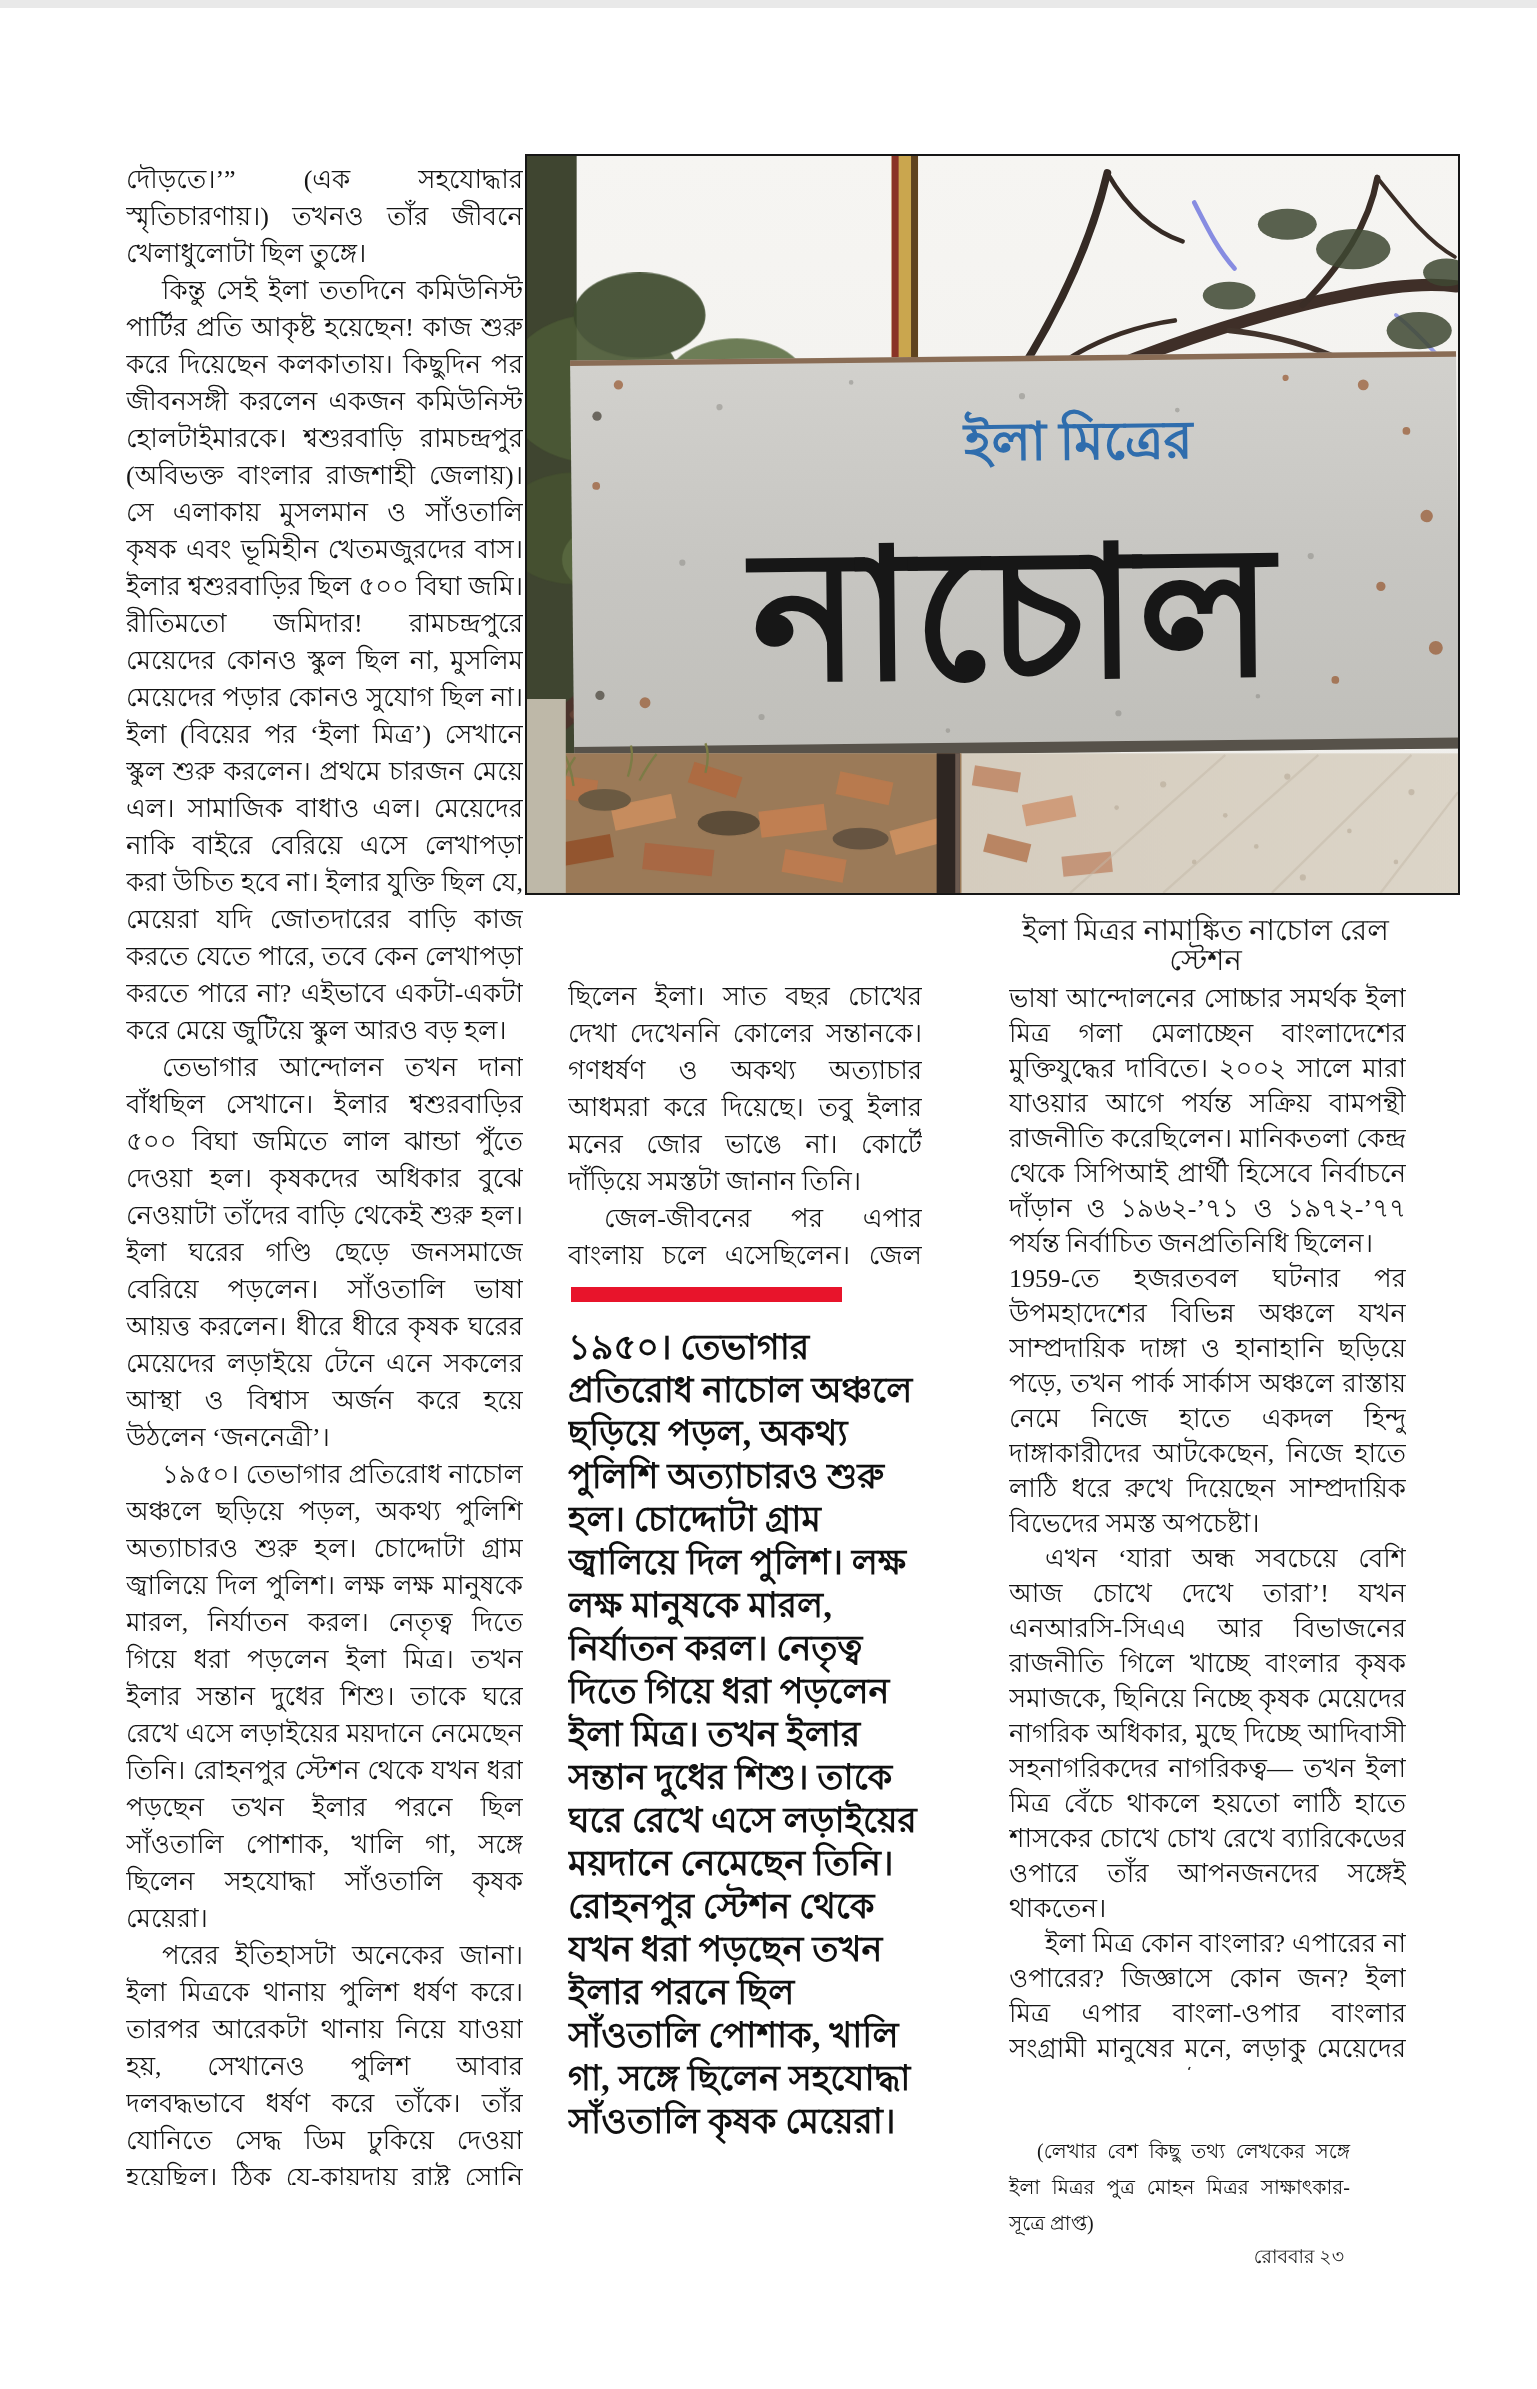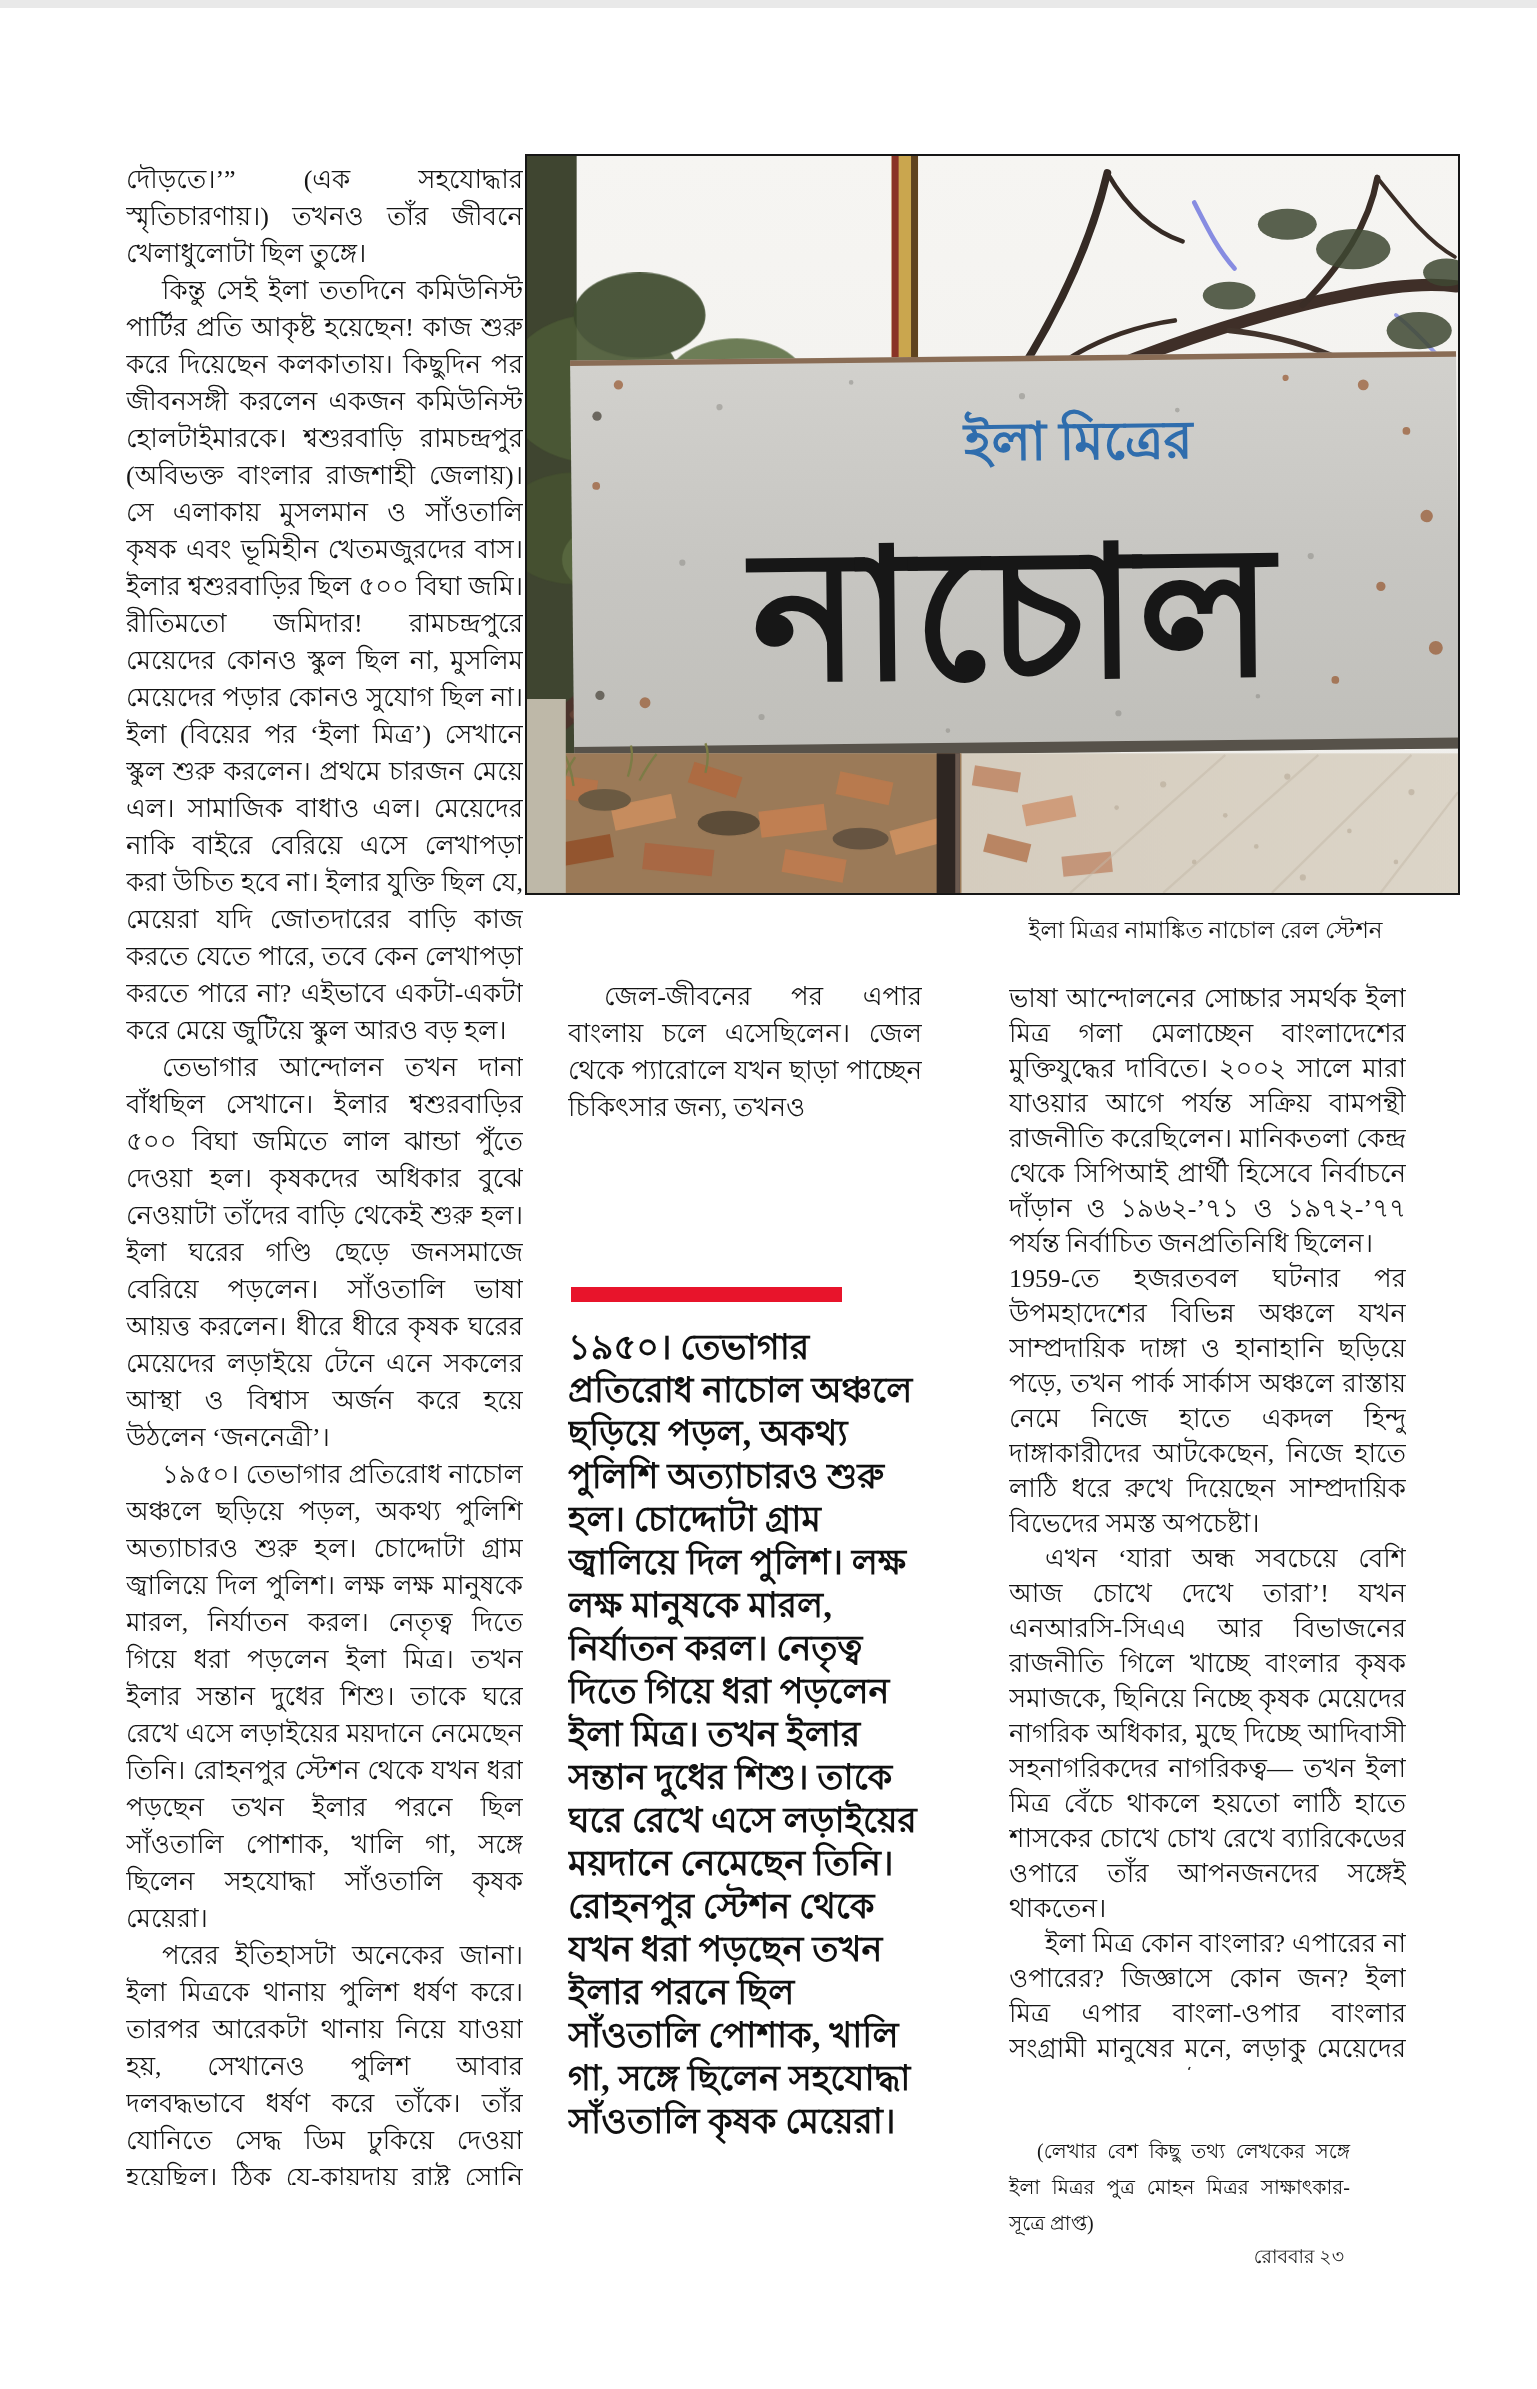--- a/index.html
+++ b/index.html
@@ -14,21 +14,21 @@
   .left-col  { left:126px; top:153px;  width:397px; height:2024px; font-size:26px; line-height:37px; }
   .mid-col   { left:568px; top:970px; width:354px; height:304px;  font-size:26px; line-height:37px; }
   .right-col { left:1009px; top:973px; width:397px; height:1089px; font-size:26px; line-height:35px; }
   .red-bar { position:absolute; left:571px; top:1279px; width:271px; height:14.7px; background:#e8142b; }
   .pull-quote {
     position:absolute; left:568px; top:1318px; width:358px; height:818px;
     font-size:35px; line-height:43px; font-weight:bold; text-align:left; overflow:hidden; color:#101010;
   }
   .photo-caption {
     position:absolute; left:1004px; top:908px; width:403px;
-    font-size:23px; line-height:29.5px; text-align:center; color:#1a1a1a;
+    font-size:29px; line-height:29.5px; text-align:center; color:#1a1a1a;
   }
   .author-note {
     position:absolute; left:1009px; top:2125px; width:341px;
     font-size:20px; line-height:36px; text-align:justify; text-indent:28px;
   }
   .page-footer {
     position:absolute; left:1111px; top:2234px; width:233px;
     font-size:19px; text-align:right; color:#1a1a1a;
   }
   .photo-frame {
@@ -199,20 +199,21 @@
           <path d="M 960 950 L 1140 772" fill="none"></path>
           <path d="M 1100 950 L 1200 820" fill="none"></path>
         </g>
       </g>
     </svg>
   </div>
 
   <div class="photo-caption">ইলা মিত্রর নামাঙ্কিত নাচোল রেল স্টেশন</div>
 
   <div class="col mid-col">
+    <p>ছিলেন ইলা। সাত বছর চোখের দেখা দেখেননি কোলের সন্তানকে। গণধর্ষণ ও অকথ্য অত্যাচার আধমরা করে দিয়েছে। তবু ইলার মনের জোর ভাঙে না। কোর্টে দাঁড়িয়ে সমস্তটা জানান তিনি।</p>
     <p class="ind">জেল-জীবনের পর এপার বাংলায় চলে এসেছিলেন। জেল থেকে প্যারোলে যখন ছাড়া পাচ্ছেন চিকিৎসার জন্য, তখনও</p>
   </div>
 
   <div class="red-bar"></div>
 
   <div class="pull-quote">১৯৫০। তেভাগার প্রতিরোধ নাচোল অঞ্চলে ছড়িয়ে পড়ল, অকথ্য পুলিশি অত্যাচারও শুরু হল। চোদ্দোটা গ্রাম জ্বালিয়ে দিল পুলিশ। লক্ষ লক্ষ মানুষকে মারল, নির্যাতন করল। নেতৃত্ব দিতে গিয়ে ধরা পড়লেন ইলা মিত্র। তখন ইলার সন্তান দুধের শিশু। তাকে ঘরে রেখে এসে লড়াইয়ের ময়দানে নেমেছেন তিনি। রোহনপুর স্টেশন থেকে যখন ধরা পড়ছেন তখন ইলার পরনে ছিল সাঁওতালি পোশাক, খালি গা, সঙ্গে ছিলেন সহযোদ্ধা সাঁওতালি কৃষক মেয়েরা।</div>
 
   <div class="col right-col">
     <p>ভাষা আন্দোলনের সোচ্চার সমর্থক ইলা মিত্র গলা মেলাচ্ছেন বাংলাদেশের মুক্তিযুদ্ধের দাবিতে। ২০০২ সালে মারা যাওয়ার আগে পর্যন্ত সক্রিয় বামপন্থী রাজনীতি করেছিলেন। মানিকতলা কেন্দ্র থেকে সিপিআই প্রার্থী হিসেবে নির্বাচনে দাঁড়ান ও ১৯৬২-’৭১ ও ১৯৭২-’৭৭ পর্যন্ত নির্বাচিত জনপ্রতিনিধি ছিলেন।</p>
     <p>1959-তে হজরতবল ঘটনার পর উপমহাদেশের বিভিন্ন অঞ্চলে যখন সাম্প্রদায়িক দাঙ্গা ও হানাহানি ছড়িয়ে পড়ে, তখন পার্ক সার্কাস অঞ্চলে রাস্তায় নেমে নিজে হাতে একদল হিন্দু দাঙ্গাকারীদের আটকেছেন, নিজে হাতে লাঠি ধরে রুখে দিয়েছেন সাম্প্রদায়িক বিভেদের সমস্ত অপচেষ্টা।</p>

